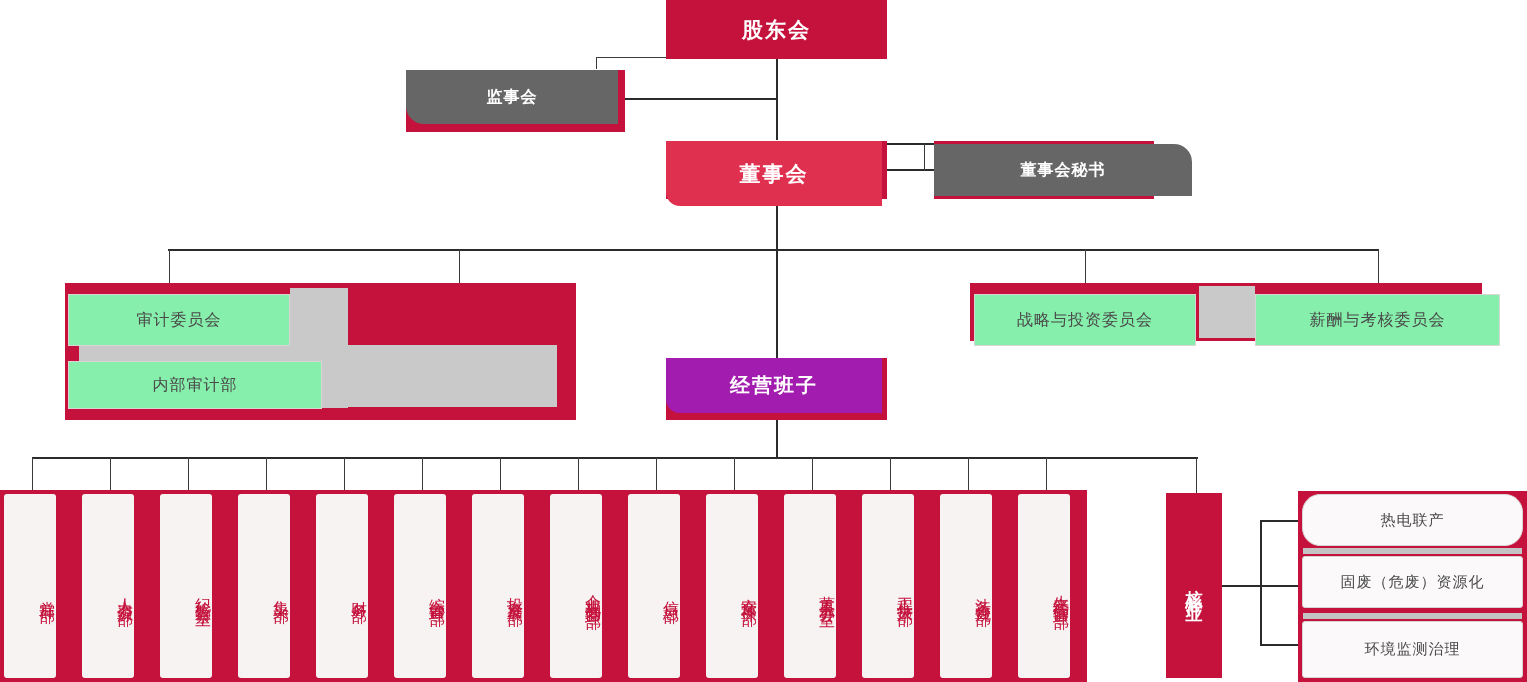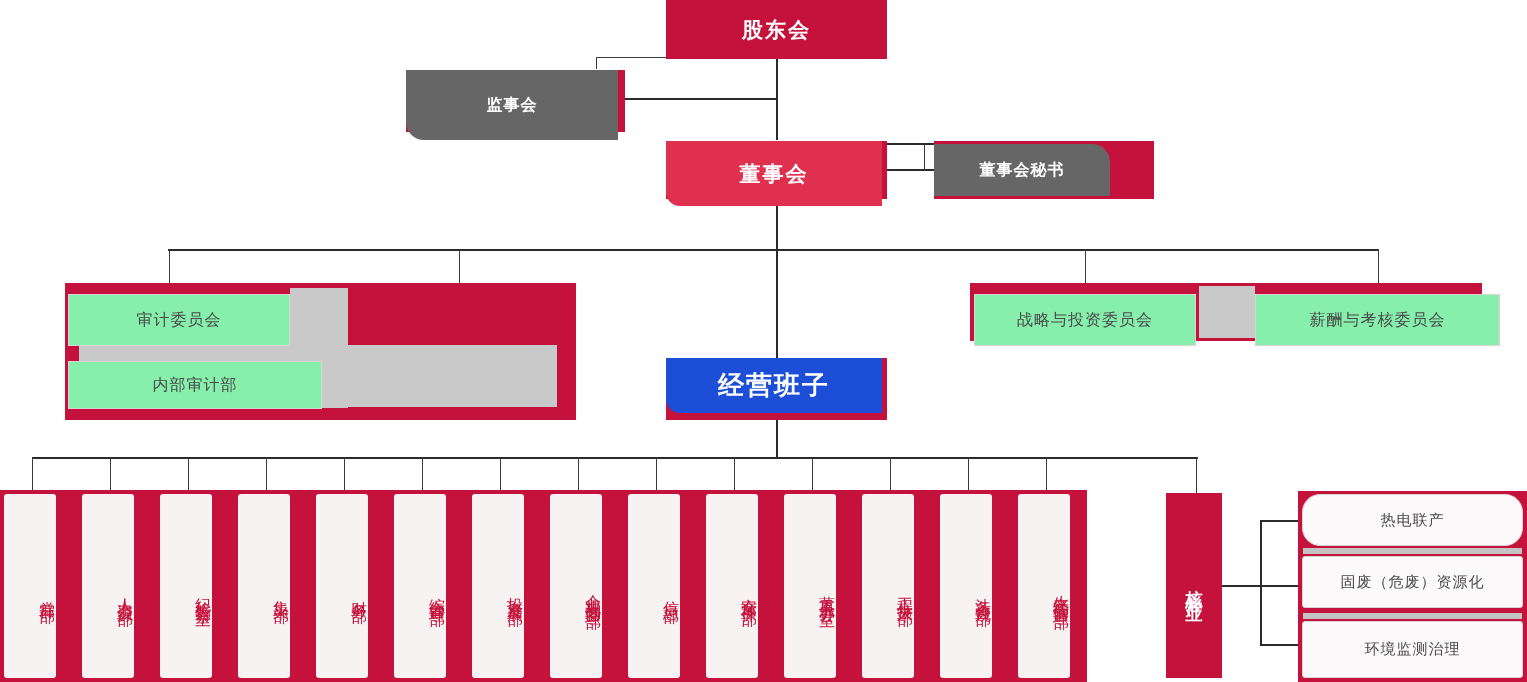--- a/index.html
+++ b/index.html
@@ -48,24 +48,24 @@
   .bright-red{
     background:#E0304F;
     color:#ffffff;
     font-weight:bold;
     font-size:21px;
     letter-spacing:2px;
     border-radius:0 0 0 14px;
   }
   
   .rose-red{
-    background:#1d4ed8;
-    color:#ffffff;
-    font-weight:bold;
-    font-size:26px;
+    background:#a21caf;
+    color:#ffffff;
+    font-weight:bold;
+    font-size:20px;
     letter-spacing:2px;
     border-radius:0 0 0 14px;
   }
   
   .gray-box{
     background:#666666;
     color:#ffffff;
     font-weight:bold;
     font-size:16px;
     letter-spacing:1px;
@@ -181,31 +181,31 @@
   <div class="ln v abs" style="left:1260px;top:521px;height:124px;"></div>
   <div class="ln h abs" style="left:1260px;top:520px;width:42px;"></div>
   <div class="ln h abs" style="left:1260px;top:585px;width:42px;"></div>
   <div class="ln h abs" style="left:1260px;top:644px;width:42px;"></div>
 
   <div class="card abs solid-red" style="left:666px;top:0px;width:221px;height:59px;">
     <span>股东会</span>
   </div>
 
   <div class="plate" style="left:406px;top:70px;width:219px;height:62px;"></div>
-  <div class="card abs gray-box rb-left" style="left:406px;top:70px;width:212px;height:70px;">
+  <div class="card abs gray-box rb-left" style="left:406px;top:70px;width:212px;height:54px;">
     <span>监事会</span>
   </div>
 
   <div class="plate" style="left:666px;top:141px;width:221px;height:58px;"></div>
   <div class="card abs bright-red" style="left:666px;top:141px;width:216px;height:65px;">
     <span>董事会</span>
   </div>
 
   <div class="plate" style="left:934px;top:141px;width:220px;height:58px;"></div>
-  <div class="card abs gray-box rb-right" style="left:934px;top:144px;width:176px;height:52px;">
+  <div class="card abs gray-box rb-right" style="left:934px;top:144px;width:258px;height:52px;">
     <span>董事会秘书</span>
   </div>
 
   <div class="plate" style="left:65px;top:283px;width:511px;height:137px;"></div>
 
   <div class="abs gray-fill" style="left:79px;top:345px;width:478px;height:62px;"></div>
   <div class="abs gray-fill" style="left:290px;top:288px;width:58px;height:120px;"></div>
 
   <div class="card abs white-card" style="left:68px;top:286px;width:222px;height:52px;">
     <span>审计委员会</span>

